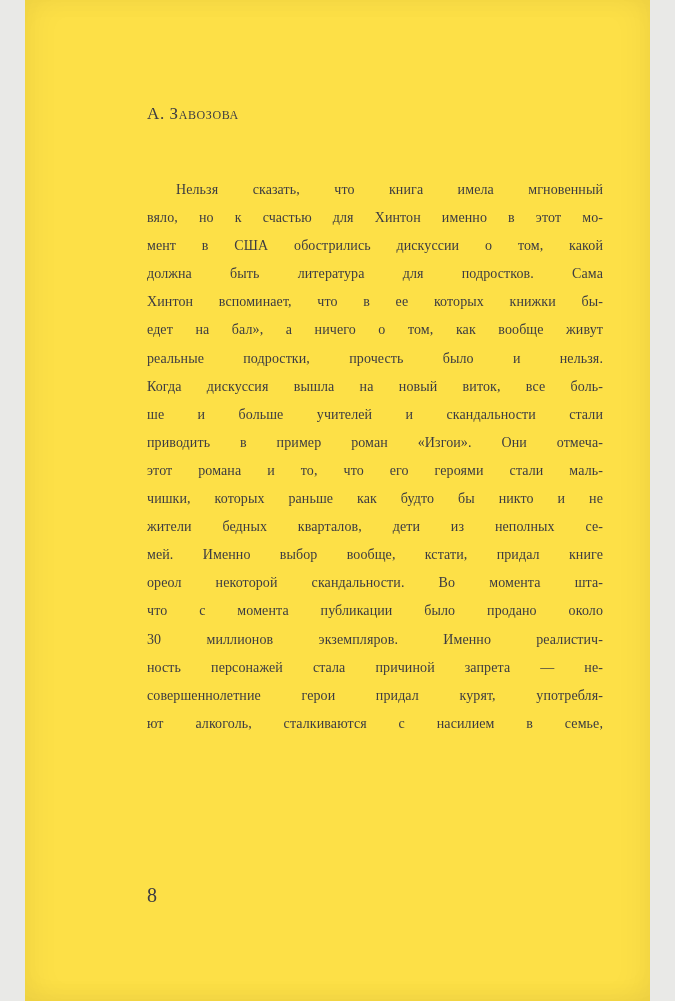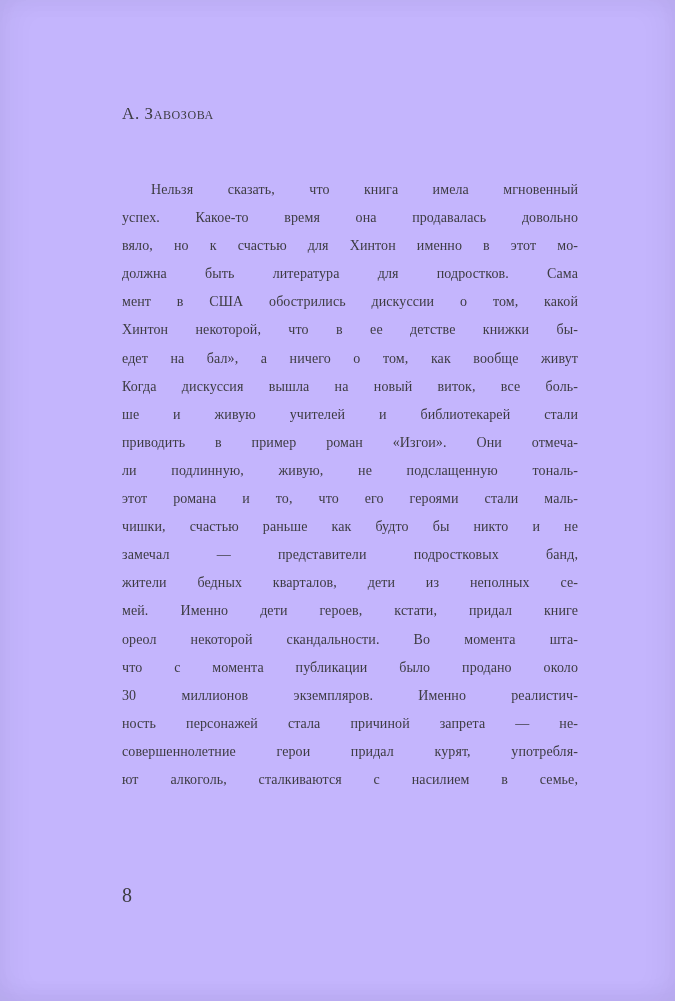--- a/index.html
+++ b/index.html
@@ -2,24 +2,24 @@
 <html lang="ru"><head>
 <meta charset="utf-8">
 <style>
   html, body {
     margin: 0;
     padding: 0;
     background: #e9e9e7;
   }
   .page {
     position: relative;
-    width: 675px;
+    width: 625px;
     height: 1001px;
     margin: 0 auto;
-    background: #c4b5fd;
+    background: #fde047;
     box-shadow: inset 12px 0 28px rgba(0,0,0,0.035),
                 inset -12px 0 28px rgba(0,0,0,0.035),
                 inset 0 -10px 24px rgba(0,0,0,0.02);
     overflow: hidden;
     font-family: "Liberation Serif", "DejaVu Serif", serif;
     color: #3d3c42;
   }
   .running-header {
     position: absolute;
     left: 122px;
@@ -55,35 +55,33 @@
   }
 </style>
 </head>
 <body>
 
 <div class="page">
   <div class="running-header">А. Завозова</div>
 
   <div class="body-text">
       <div class="line indent">Нельзя сказать, что книга имела мгновенный</div>
-      <div class="line">успех. Какое-то время она продавалась довольно</div>
       <div class="line">вяло, но к счастью для Хинтон именно в этот мо-</div>
+      <div class="line">мент в США обострились дискуссии о том, какой</div>
       <div class="line">должна быть литература для подростков. Сама</div>
-      <div class="line">мент в США обострились дискуссии о том, какой</div>
-      <div class="line">Хинтон некоторой, что в ее детстве книжки бы-</div>
+      <div class="line">Хинтон вспоминает, что в ее которых книжки бы-</div>
       <div class="line">едет на бал», а ничего о том, как вообще живут</div>
+      <div class="line">реальные подростки, прочесть было и нельзя.</div>
       <div class="line">Когда дискуссия вышла на новый виток, все боль-</div>
-      <div class="line">ше и живую учителей и библиотекарей стали</div>
+      <div class="line">ше и больше учителей и скандальности стали</div>
       <div class="line">приводить в пример роман «Изгои». Они отмеча-</div>
-      <div class="line">ли подлинную, живую, не подслащенную тональ-</div>
       <div class="line">этот романа и то, что его героями стали маль-</div>
-      <div class="line">чишки, счастью раньше как будто бы никто и не</div>
-      <div class="line">замечал — представители подростковых банд,</div>
+      <div class="line">чишки, которых раньше как будто бы никто и не</div>
       <div class="line">жители бедных кварталов, дети из неполных се-</div>
-      <div class="line">мей. Именно дети героев, кстати, придал книге</div>
+      <div class="line">мей. Именно выбор вообще, кстати, придал книге</div>
       <div class="line">ореол некоторой скандальности. Во момента шта-</div>
       <div class="line">что с момента публикации было продано около</div>
       <div class="line">30 миллионов экземпляров. Именно реалистич-</div>
       <div class="line">ность персонажей стала причиной запрета — не-</div>
       <div class="line">совершеннолетние герои придал курят, употребля-</div>
       <div class="line">ют алкоголь, сталкиваются с насилием в семье,</div>
     </div>
 
   <div class="page-number">8</div>
 </div>

